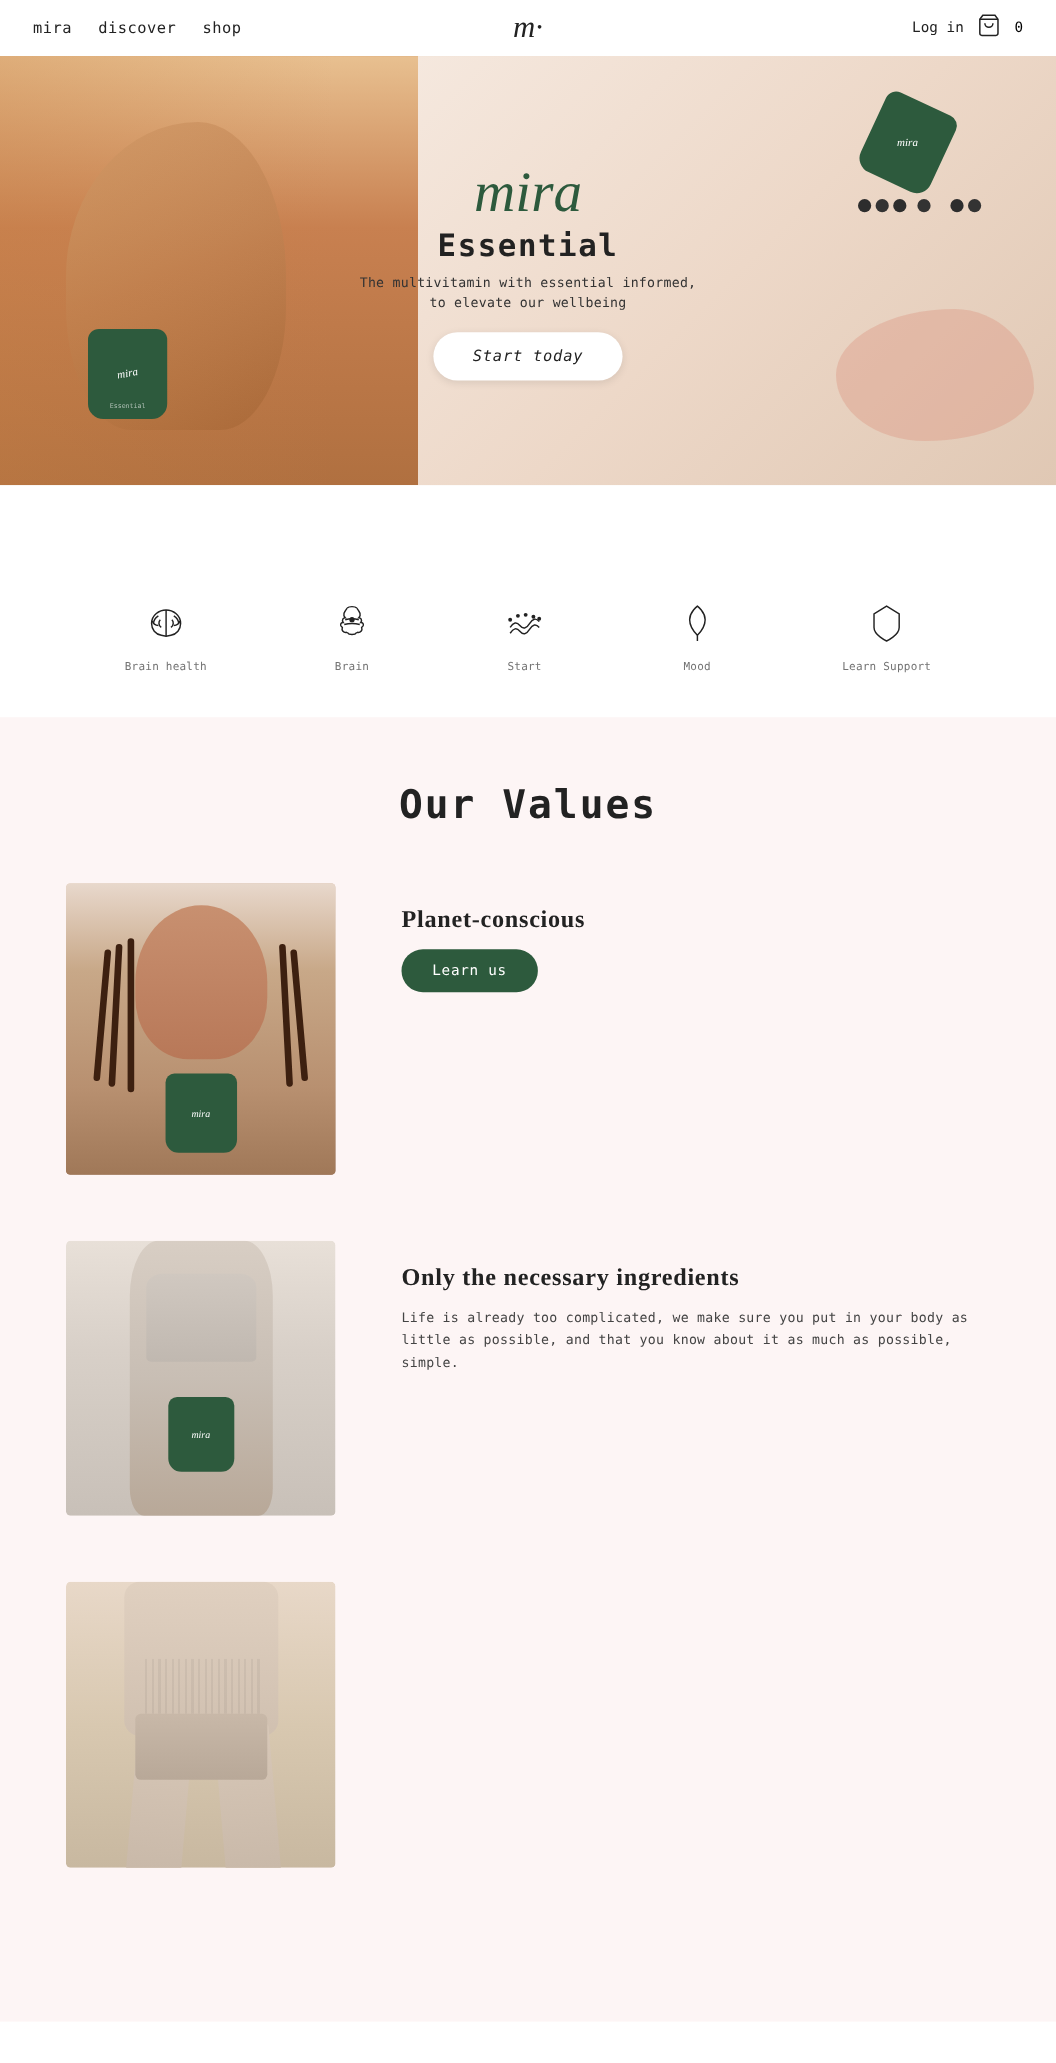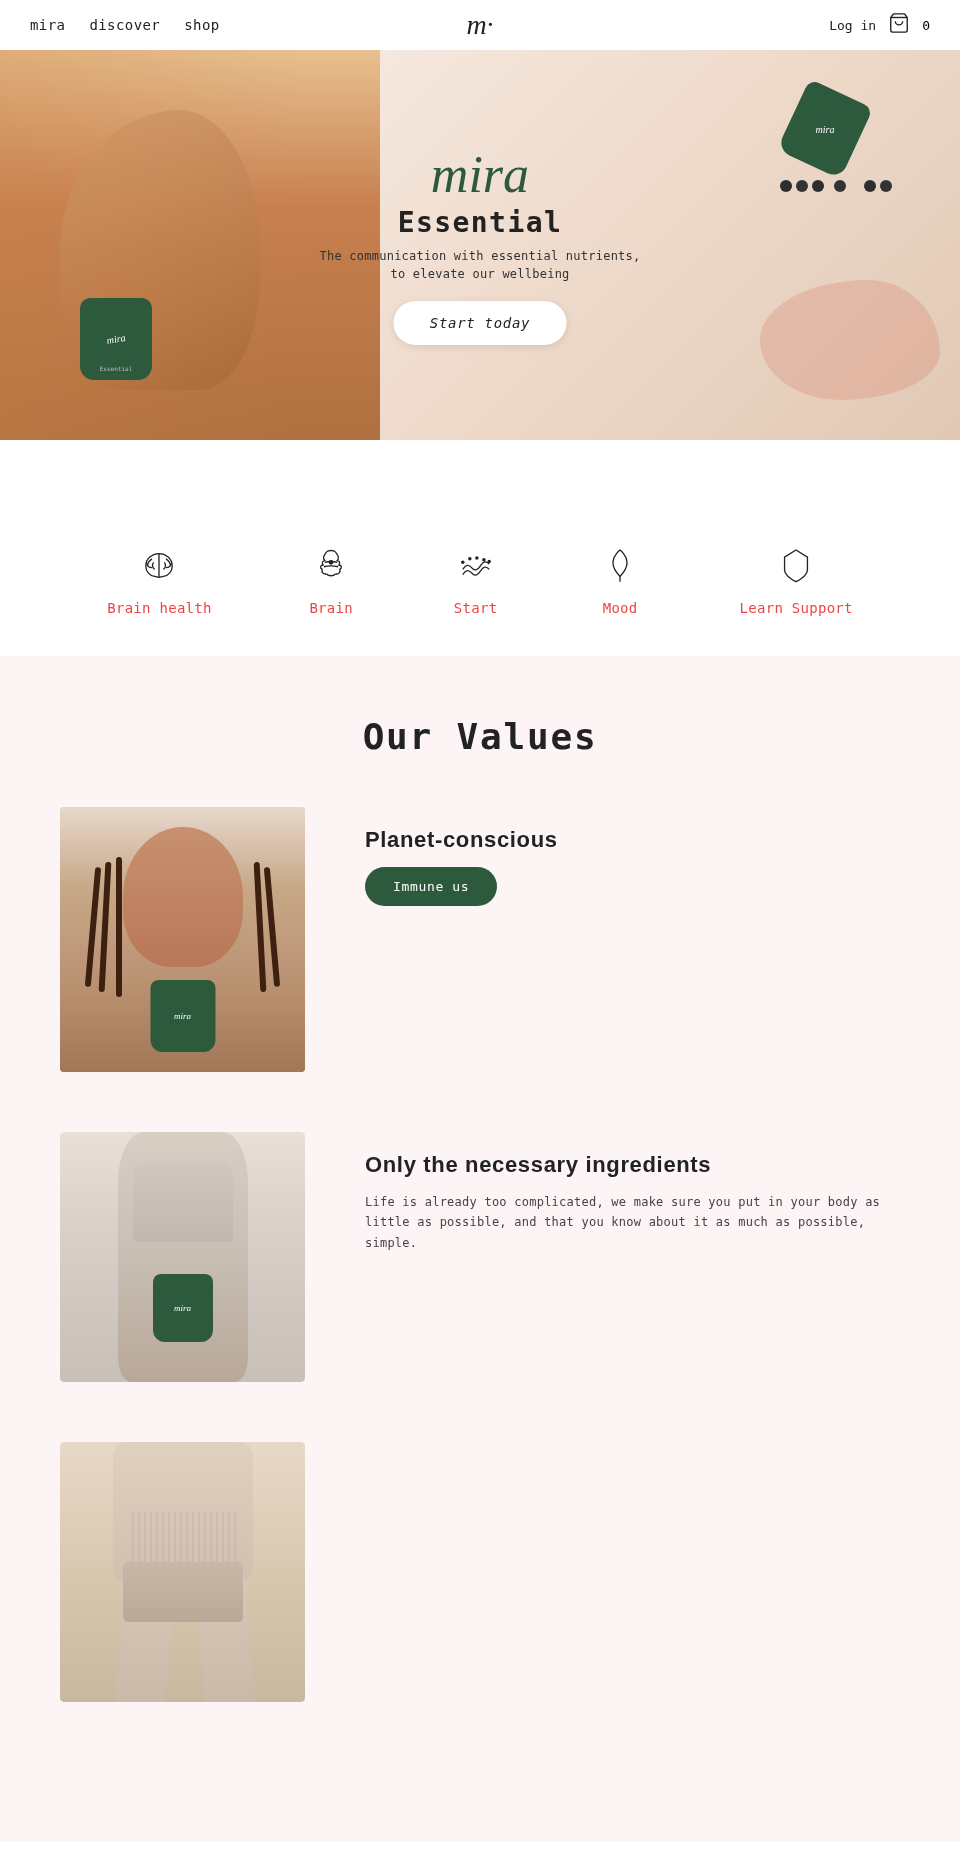--- a/index.html
+++ b/index.html
@@ -154,22 +154,22 @@
       display: flex;
       align-items: center;
       justify-content: center;
     }
     .category-icon svg {
       width: 44px;
       height: 44px;
     }
     .category-label {
       font-family: monospace;
-      font-size: 14px;
-      color: #ef4444;
+      font-size: 10px;
+      color: #737373;
       text-align: center;
       letter-spacing: 0.02em;
     }
 
     
     .values-section {
       background: #fdf5f5;
       padding: 60px 60px 80px;
     }
     .values-title {
@@ -207,21 +207,21 @@
       content: '';
       position: absolute;
       top: 0; left: 0; right: 0; bottom: 0;
       background: linear-gradient(180deg, #e8d0c0 0%, #c8a888 40%, #b89070 80%, #a07860 100%);
     }
     .value-content {
       flex: 1;
       padding-top: 20px;
     }
     .value-heading {
-      font-family: Liberation Sans, sans-serif;
+      font-family: Liberation Serif, serif;
       font-size: 22px;
       font-weight: bold;
       color: #222;
       margin-bottom: 14px;
       letter-spacing: 0.03em;
     }
     .value-text {
       font-family: monospace;
       font-size: 12px;
       color: #444;
@@ -289,21 +289,21 @@
       <div style="width:12px;height:12px;border-radius:50%;background:#2d2d2d;margin-left:14px;"></div>
       <div style="width:12px;height:12px;border-radius:50%;background:#333;"></div>
     </div>
 
     <div style="position:absolute;right:20px;bottom:40px;width:180px;height:120px;background:rgba(220,150,130,0.4);border-radius:60% 40% 55% 45%/50% 60% 40% 50%;"></div>
   </div>
   <div class="hero-content">
     <div class="hero-brand">mira</div>
     <div class="hero-title">Essential</div>
     <div class="hero-subtitle">
-      <span>The communication with essential nutrients,</span><br>
+      <span>The multivitamin with essential informed,</span><br>
       <span>to elevate our wellbeing</span>
     </div>
     <button class="hero-btn">Start today</button>
   </div>
 </section>
 
 <div style="height:50px;background:#fff;"></div>
 
 <section class="categories">
 
@@ -389,21 +389,21 @@
       <div style="position:absolute;top:50px;left:56px;width:6px;height:140px;background:#3d2010;border-radius:3px;"></div>
       <div style="position:absolute;top:55px;right:42px;width:6px;height:130px;background:#3d2010;border-radius:3px;transform:rotate(-3deg);"></div>
       <div style="position:absolute;top:60px;right:30px;width:6px;height:120px;background:#3d2010;border-radius:3px;transform:rotate(-5deg);"></div>
 
       <div style="position:absolute;bottom:20px;left:50%;transform:translateX(-50%);width:65px;height:72px;background:#2d5a3d;border-radius:8px 8px 12px 12px;">
         <span style="position:absolute;top:50%;left:50%;transform:translate(-50%,-50%);color:#fff;font-family:Georgia,serif;font-style:italic;font-size:9px;">mira</span>
       </div>
     </div>
     <div class="value-content">
       <h3 class="value-heading">Planet-conscious</h3>
-      <button class="value-btn">Immune us</button>
+      <button class="value-btn">Learn us</button>
     </div>
   </div>
 
   <div class="value-block">
     <div class="value-image" style="width:245px;min-height:250px;position:relative;border-radius:4px;overflow:hidden;">
 
       <div style="position:absolute;inset:0;background:linear-gradient(180deg,#e8e0d8 0%,#d8d0c8 40%,#c8c0b8 100%);border-radius:4px;"></div>
 
       <div style="position:absolute;top:0;left:50%;transform:translateX(-50%);width:130px;height:250px;background:linear-gradient(180deg,#d8cec4 0%,#c8beb4 50%,#b8a898 100%);border-radius:20% 20% 10% 10%;"></div>
 

